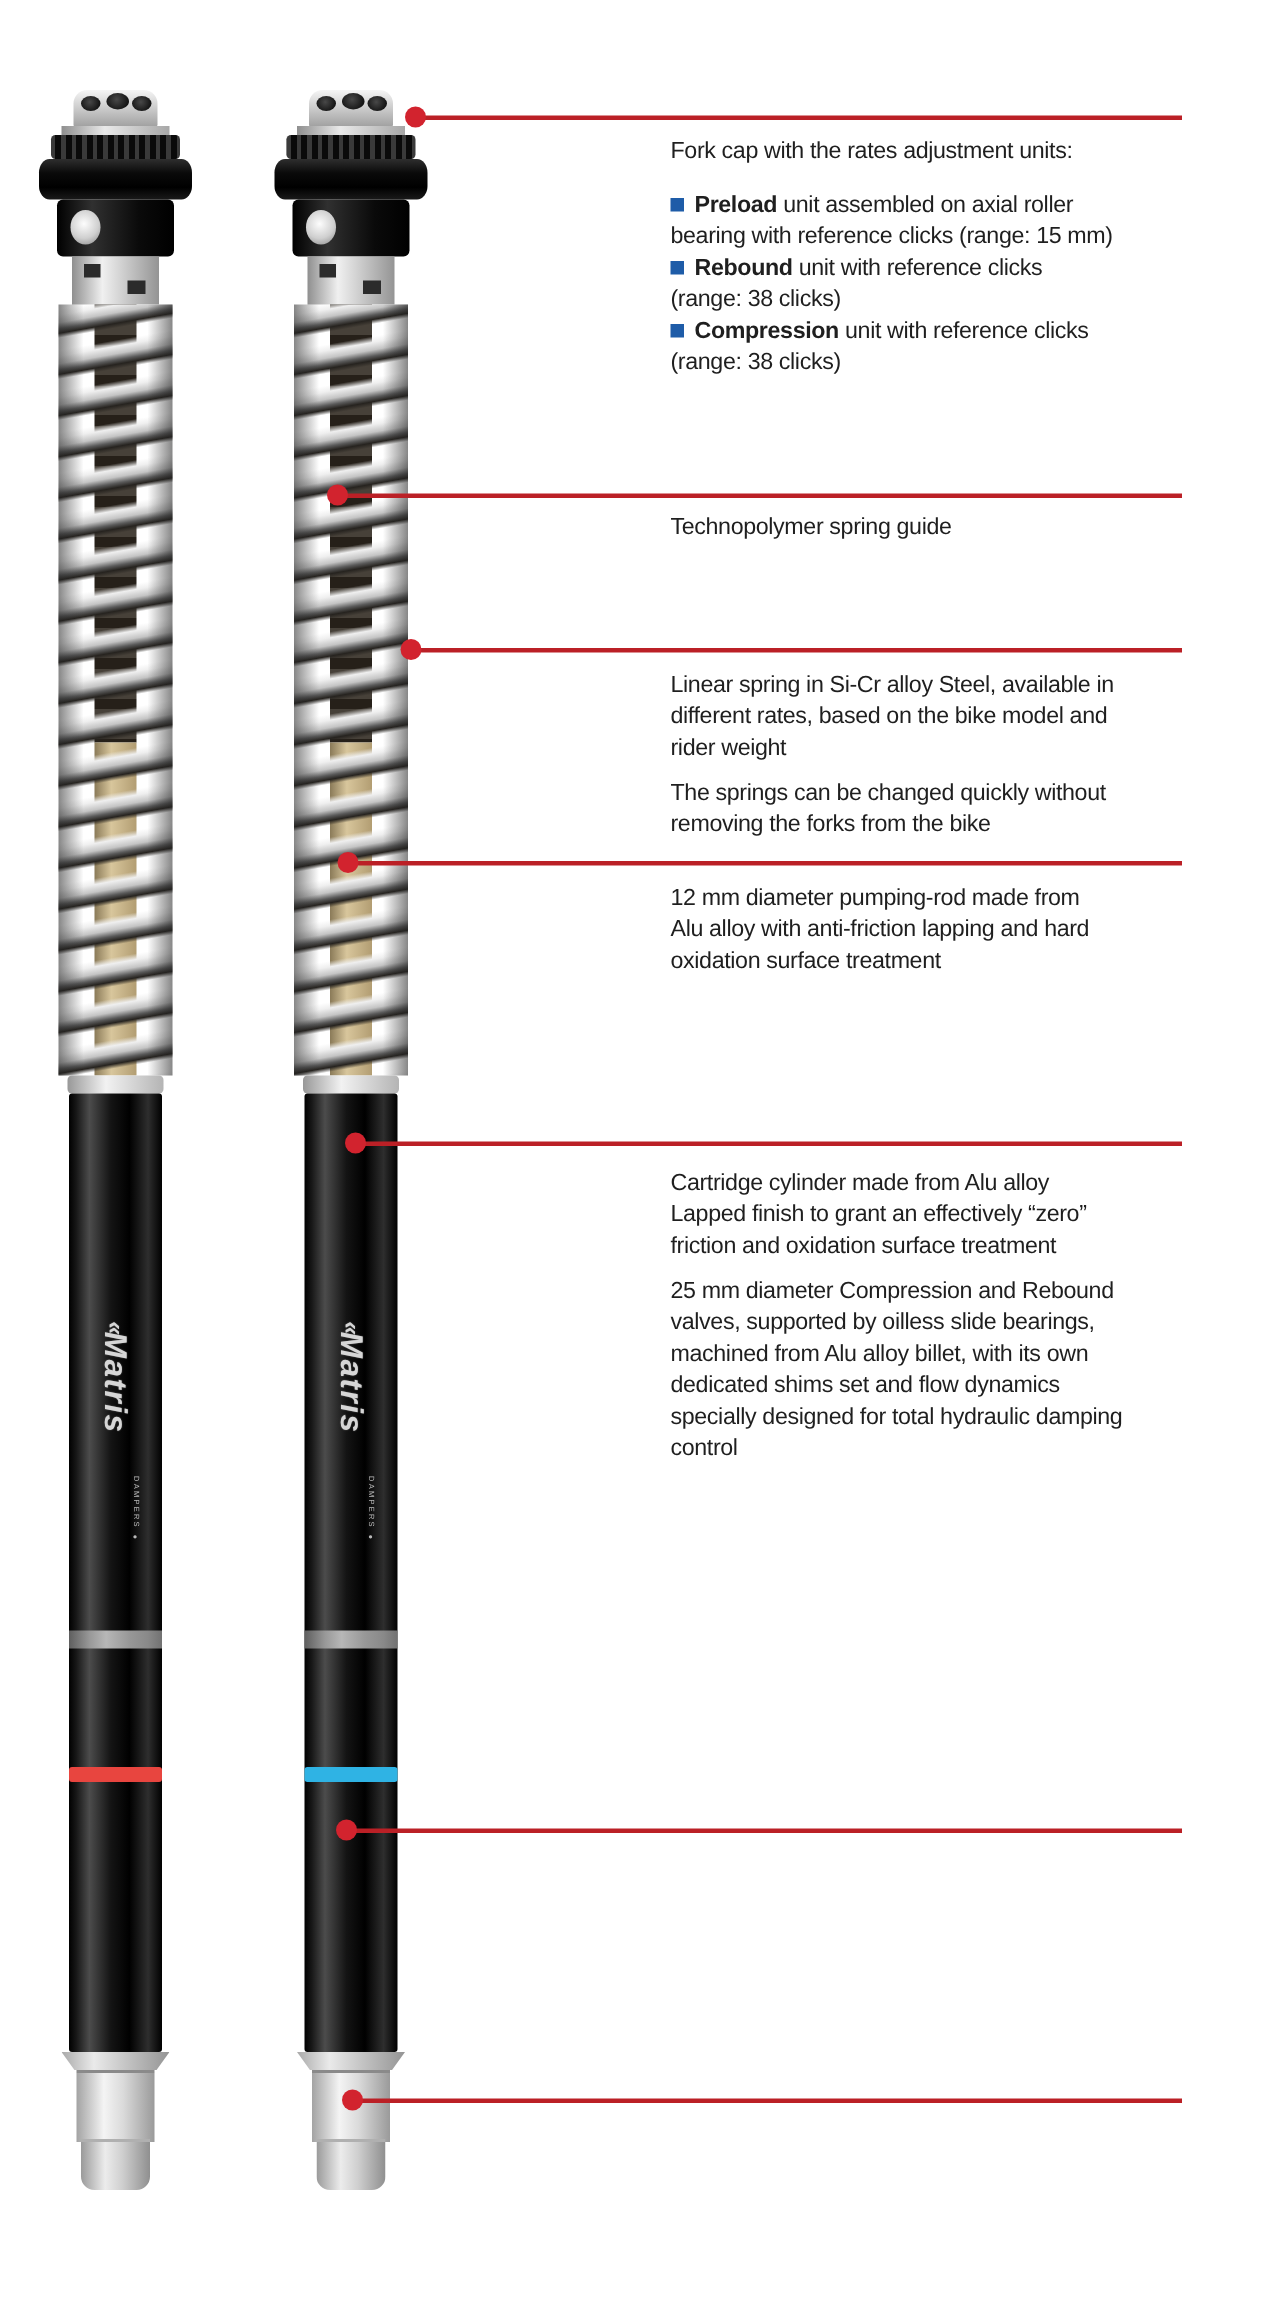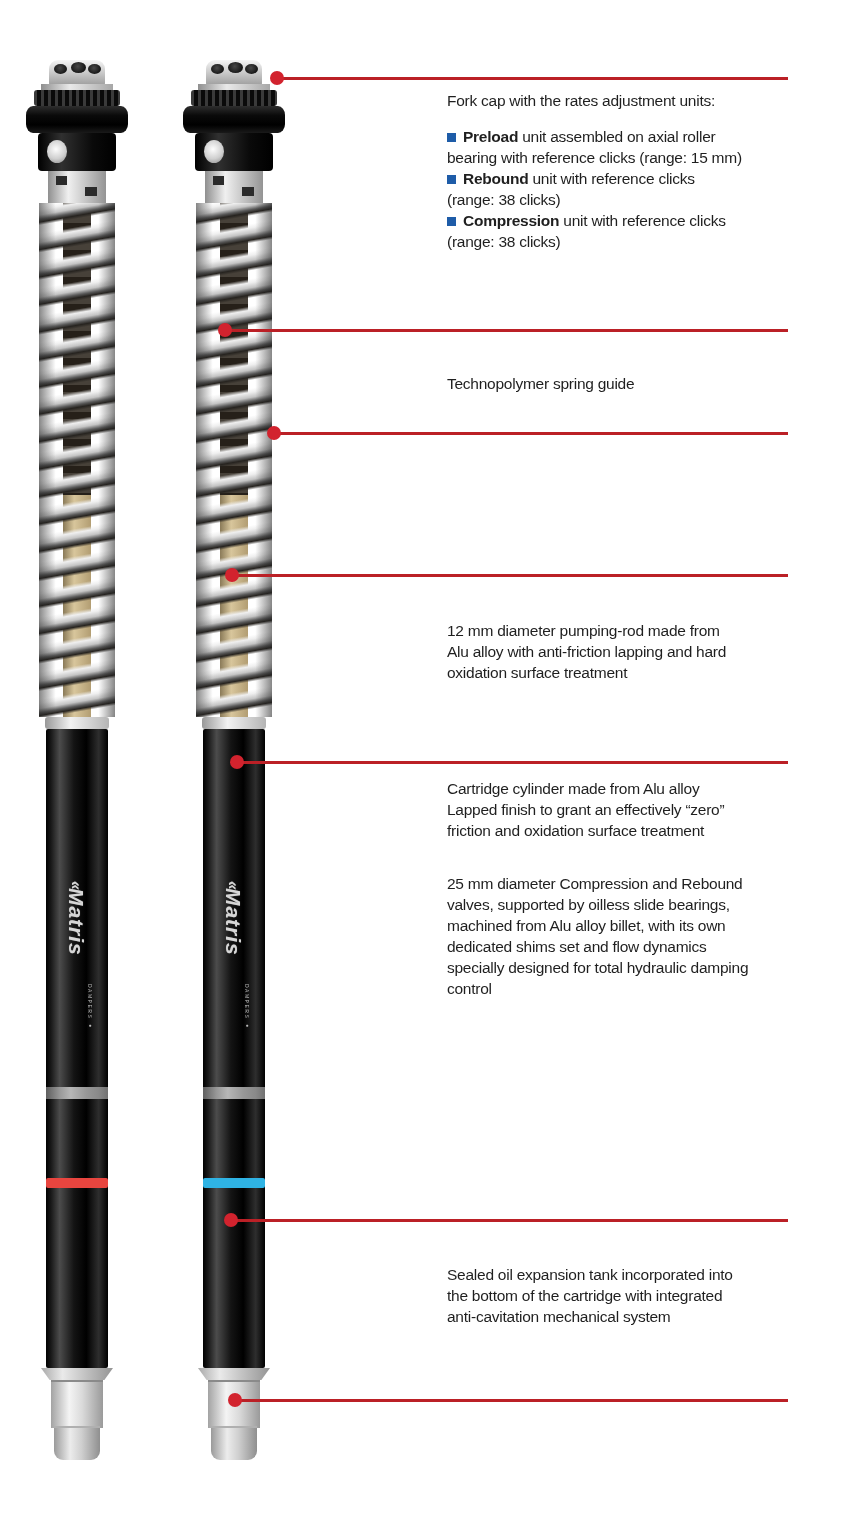--- a/index.html
+++ b/index.html
@@ -4,21 +4,21 @@
 <style>
   html,body{margin:0;padding:0;background:#fff;}
   .page{position:relative;width:850px;height:1533px;background:#ffffff;overflow:hidden;
         font-family:"Liberation Sans",sans-serif;color:#1f1f1f;}
 
   
   .leader{position:absolute;height:3px;}
   .dot{position:absolute;width:14px;height:14px;border-radius:50%;}
   .note{position:absolute;left:447px;width:350px;font-size:15.5px;line-height:21px;letter-spacing:-0.25px;}
   .note p{margin:0 0 9px 0;white-space:pre-line;}
-  .note p:last-child{margin-bottom:0;margin-top:32px;}
+  .note p:last-child{margin-bottom:0;}
   .note .note-title{margin:0 0 15px 0;}
   .bullet-line{white-space:pre-line;}
   .bullet-line b{font-weight:bold;margin-top:39px;}
   .sq{display:inline-block;width:9px;height:9px;margin-right:7px;}
 
   
   .fork{position:absolute;top:58px;width:104px;height:1405px;}
   .fork > div{position:absolute;}
   .cap-top{top:2px;left:24px;width:56px;height:26px;border-radius:9px 9px 3px 3px;
     background:linear-gradient(180deg,#f5f5f5,#cdcdcd 45%,#9b9b9b);}
@@ -180,39 +180,41 @@
     <div class="bullet-line"><span class="sq" style="background: rgb(30, 92, 168);"></span><b>Rebound</b><span> unit with reference clicks
 (range: 38 clicks)</span></div>
     <div class="bullet-line"><span class="sq" style="background: rgb(30, 92, 168);"></span><b>Compression</b><span> unit with reference clicks
 (range: 38 clicks)</span></div>
   </div>
 
   <div class="note" style="top:341px;">
     <p>Technopolymer spring guide</p>
   </div>
 
+  <div class="note" style="top:446px;">
+    <p>Linear spring in Si-Cr alloy Steel, available in
+different rates, based on the bike model and
+rider weight</p>
+    <p>The springs can be changed quickly without
+removing the forks from the bike</p>
+  </div>
 
   <div class="note" style="top:588px;">
     <p>12 mm diameter pumping-rod made from
 Alu alloy with anti-friction lapping and hard
 oxidation surface treatment</p>
   </div>
 
   <div class="note" style="top:778px;">
     <p>Cartridge cylinder made from Alu alloy
 Lapped finish to grant an effectively “zero”
 friction and oxidation surface treatment</p>
     <p>25 mm diameter Compression and Rebound
 valves, supported by oilless slide bearings,
 machined from Alu alloy billet, with its own
 dedicated shims set and flow dynamics
 specially designed for total hydraulic damping
 control</p>
   </div>
 
-  <div class="note" style="top:1232px;">
-    <p>Sealed oil expansion tank incorporated into
-the bottom of the cartridge with integrated
-anti-cavitation mechanical system</p>
-  </div>
 
 
 </div>
 
 </body></html>

